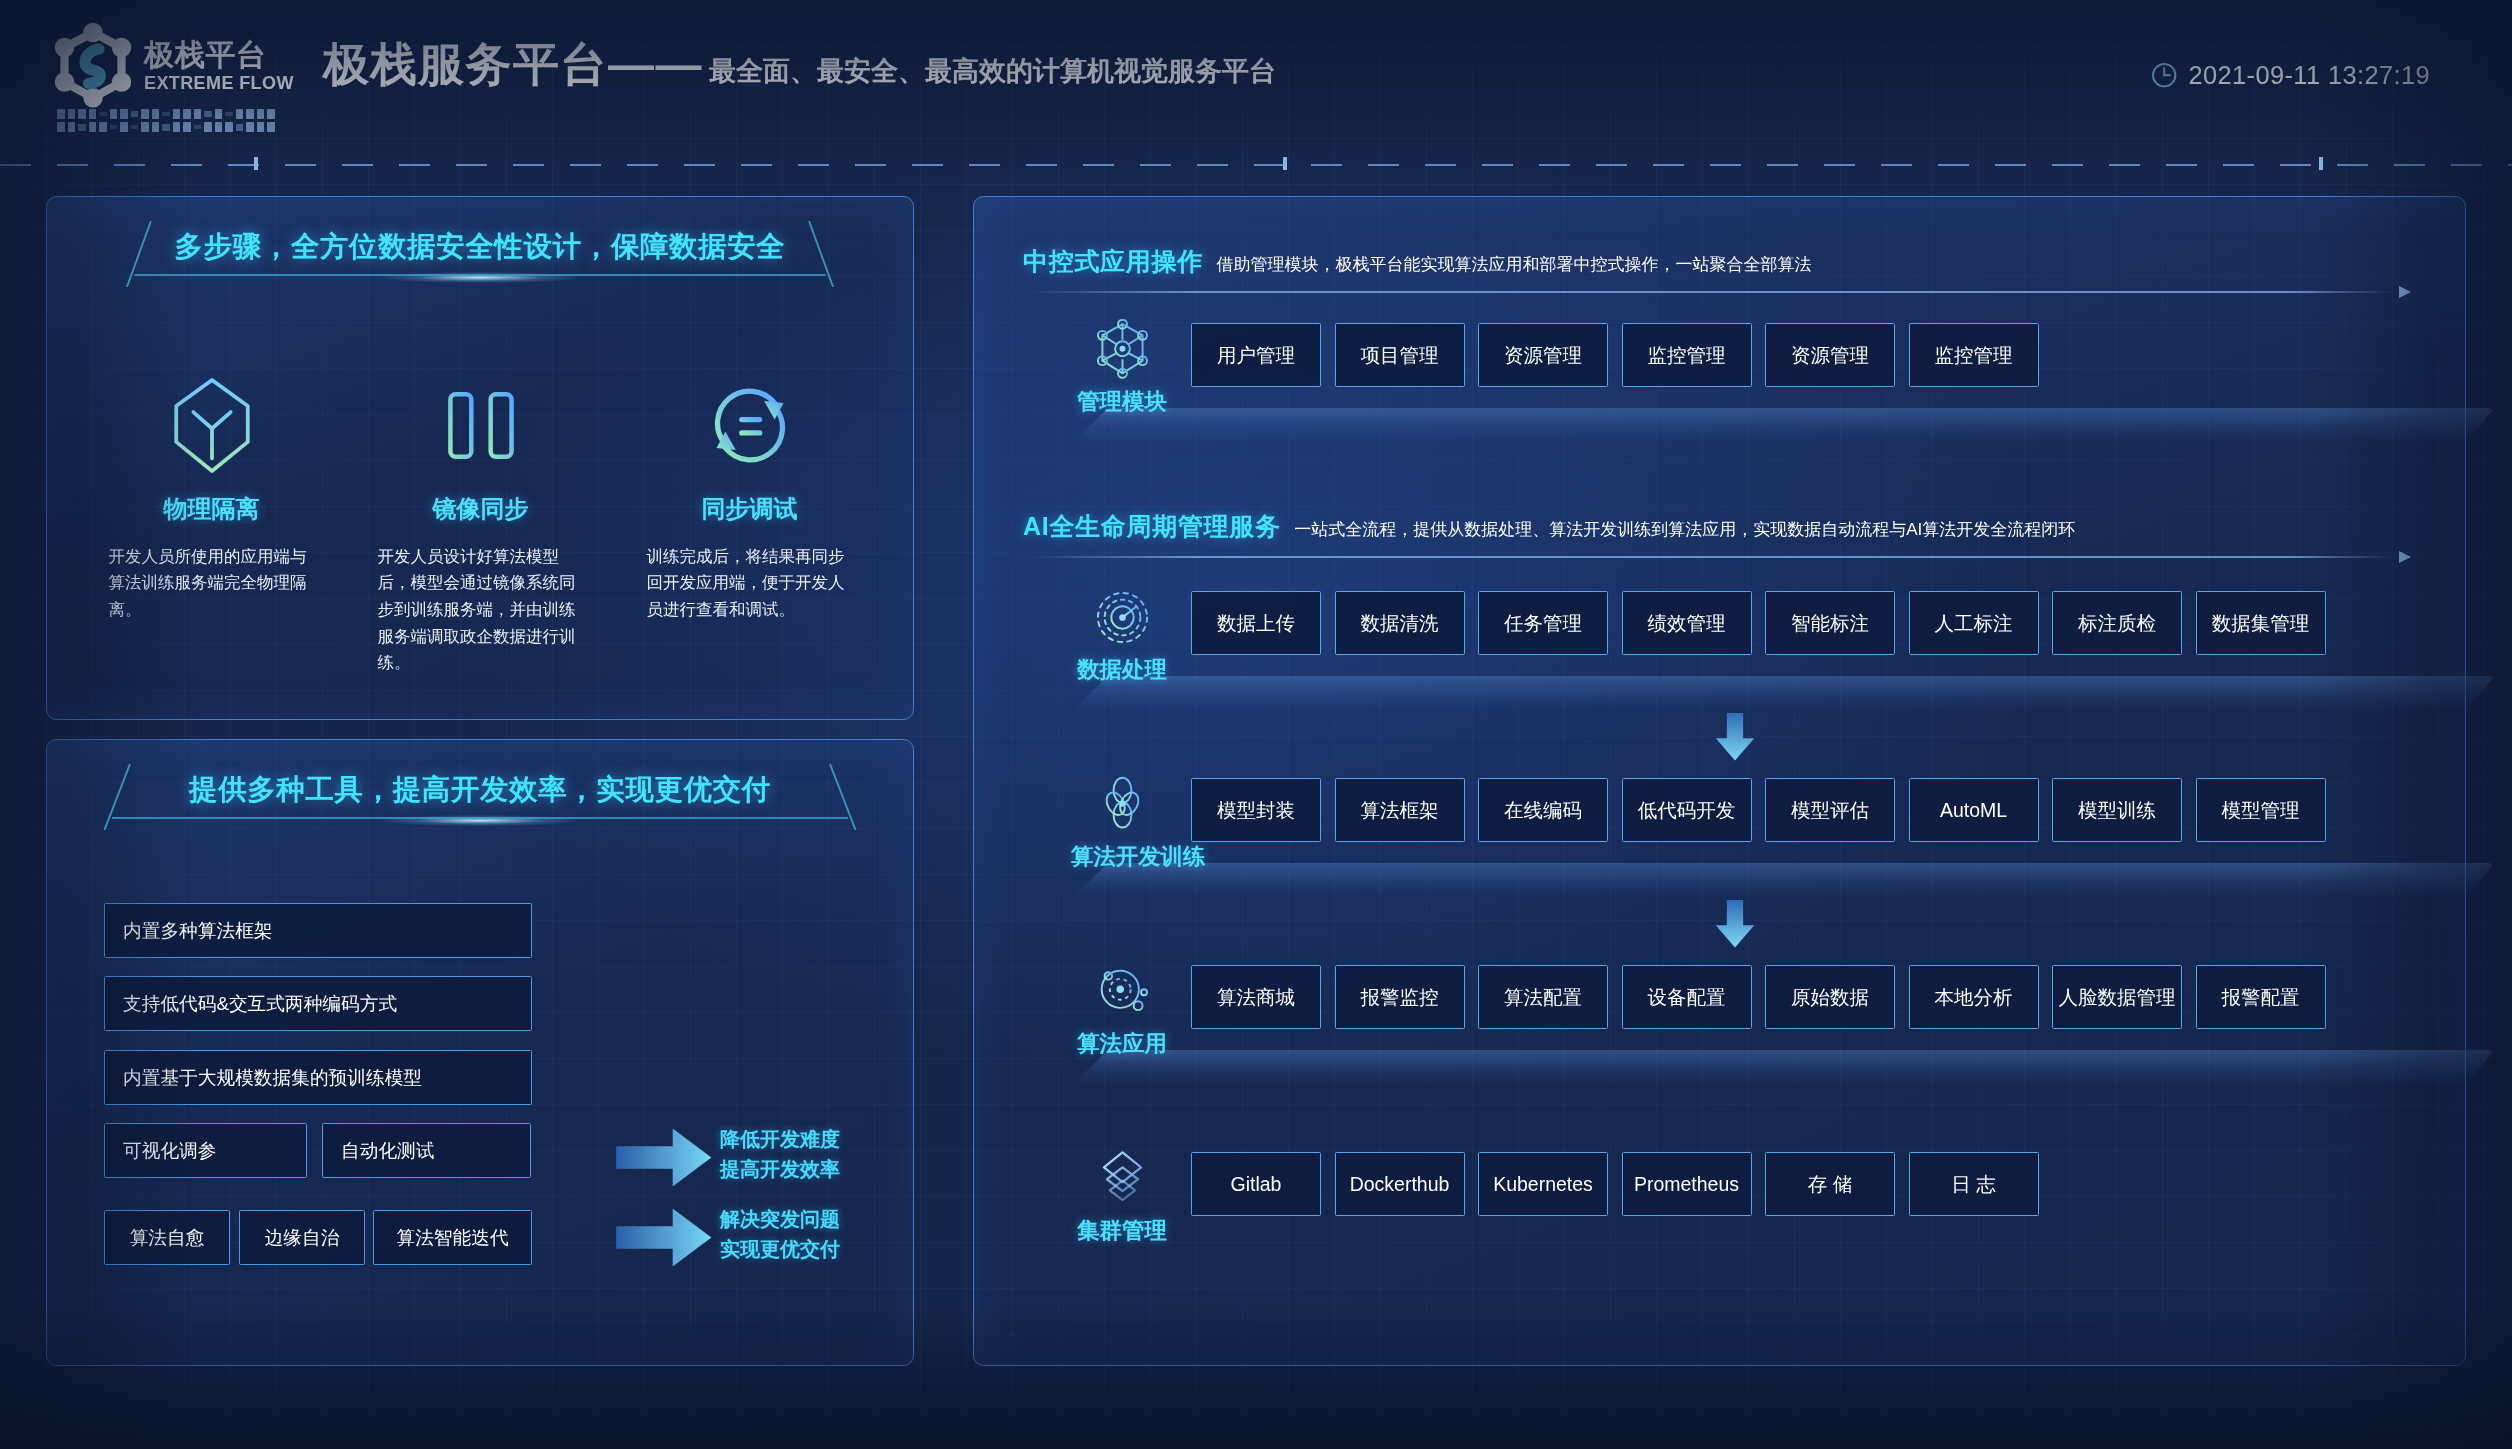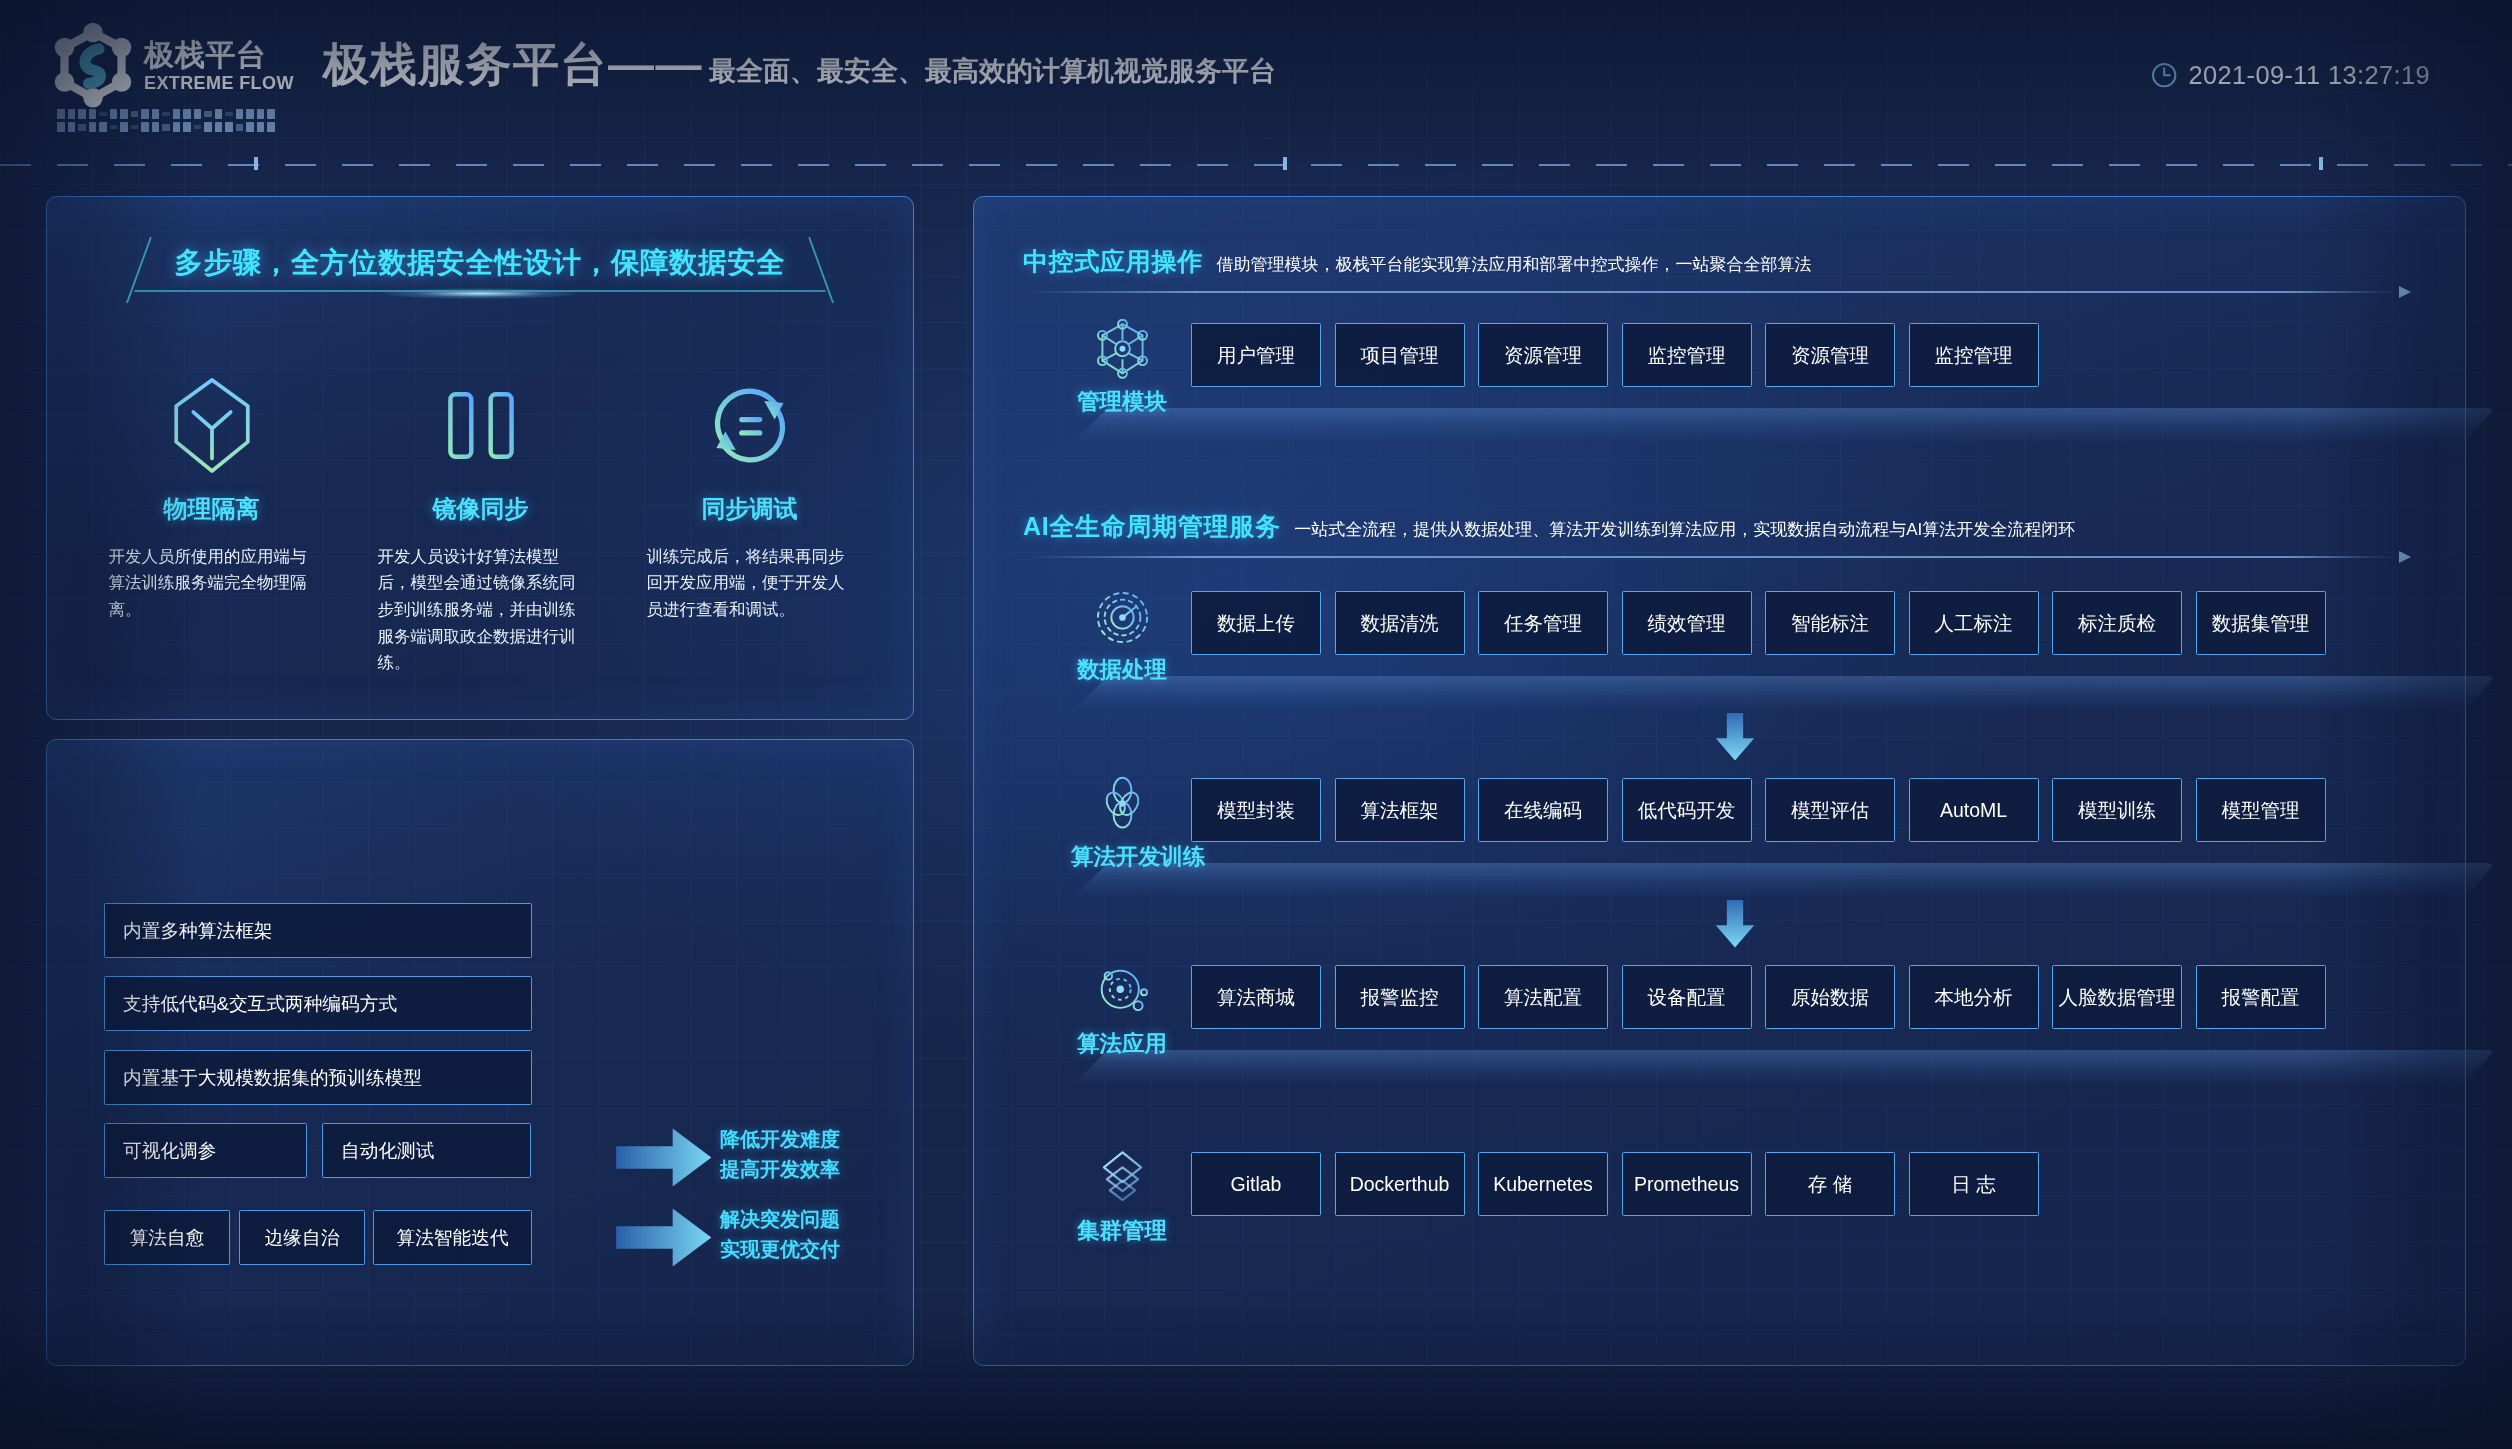--- a/index.html
+++ b/index.html
@@ -63,21 +63,21 @@
     border: 1.5px solid #3f7fd6;
     border-radius: 10.5px;
     background: linear-gradient(160deg, rgba(41,82,160,0.40) 0%, rgba(26,52,110,0.26) 45%, rgba(20,40,88,0.18) 100%);
     box-shadow: inset 0 0 45px rgba(60,120,210,0.16);
   }
   #panel-security { left: 46px; top: 196px; width: 868px; height: 524px; }
   #panel-tools    { left: 46px; top: 739px; width: 868px; height: 627px; }
   #panel-main     { left: 973px; top: 196px; width: 1493px; height: 1170px; }
 
   
-  .banner { position: relative; margin: 16px auto; padding-top: 31px; text-align: center; }
+  .banner { position: relative; margin: 0 auto; padding-top: 31px; text-align: center; }
   .banner .btxt { font-size: 28.4px; font-weight: 700; color: #41e4ff; letter-spacing: 0.7px;
                   text-shadow: 0 0 13.5px rgba(60,200,255,.55); position: relative; z-index: 2; }
   .banner svg { position: absolute; left: 50%; transform: translateX(-50%); top: 21px; z-index: 1; }
   .banner .glow { position: absolute; left: 50%; transform: translateX(-50%); top: 75px;
                   width: 195px; height: 10.5px; border-radius: 50%;
                   background: radial-gradient(ellipse at center, rgba(185,235,255,.95) 0%, rgba(120,200,255,.25) 45%, rgba(120,200,255,0) 75%); }
 
   
   #feat-row { position: absolute; left: 30px; top: 177px; width: 808px; display: flex; }
   .feat { width: 269px; display: flex; flex-direction: column; align-items: center; }
@@ -284,20 +284,28 @@
       </div>
       <div class="fname">同步调试</div>
       <div class="fdesc">训练完成后，将结果再同步回开发应用端，便于开发人员进行查看和调试。</div>
     </div>
 
   </div>
 </div>
 
 <div class="panel" id="panel-tools">
 
+  <div class="banner">
+    <svg width="763" height="72" viewBox="0 0 1020 96">
+      <path d="M42 4 L8 92 M978 4 L1012 92" stroke="#3aa8c8" stroke-width="2.5" fill="none" opacity=".85"></path>
+      <path d="M18 76 L1002 76" stroke="#3aa8c8" stroke-width="2.5" fill="none" opacity=".75"></path>
+    </svg>
+    <div class="glow"></div>
+    <div class="btxt">提供多种工具，提高开发效率，实现更优交付</div>
+  </div>
 
   <div id="tools-area">
 
     <div class="tbox" style="left:57px; top:0; width:428px; height:55px;">
       <span>内置多种算法框架</span>
     </div>
 
     <div class="tbox" style="left:57px; top:73px; width:428px; height:55px;">
       <span>支持低代码&amp;交互式两种编码方式</span>
     </div>

